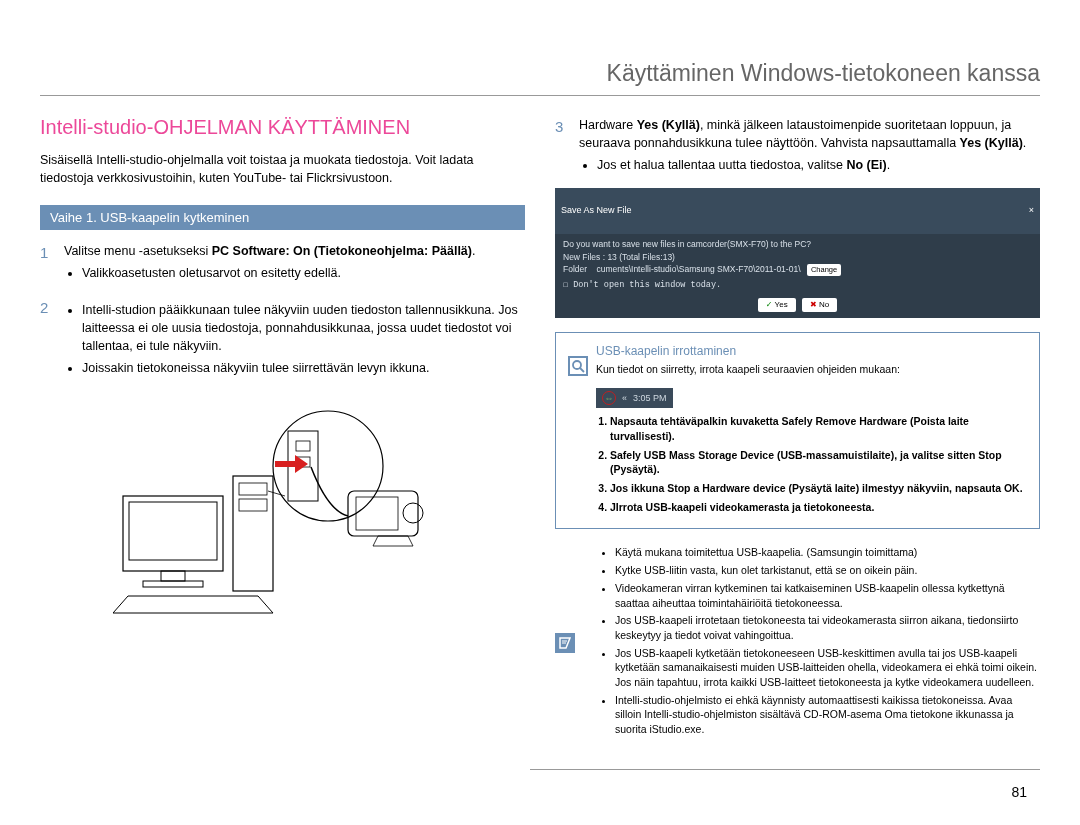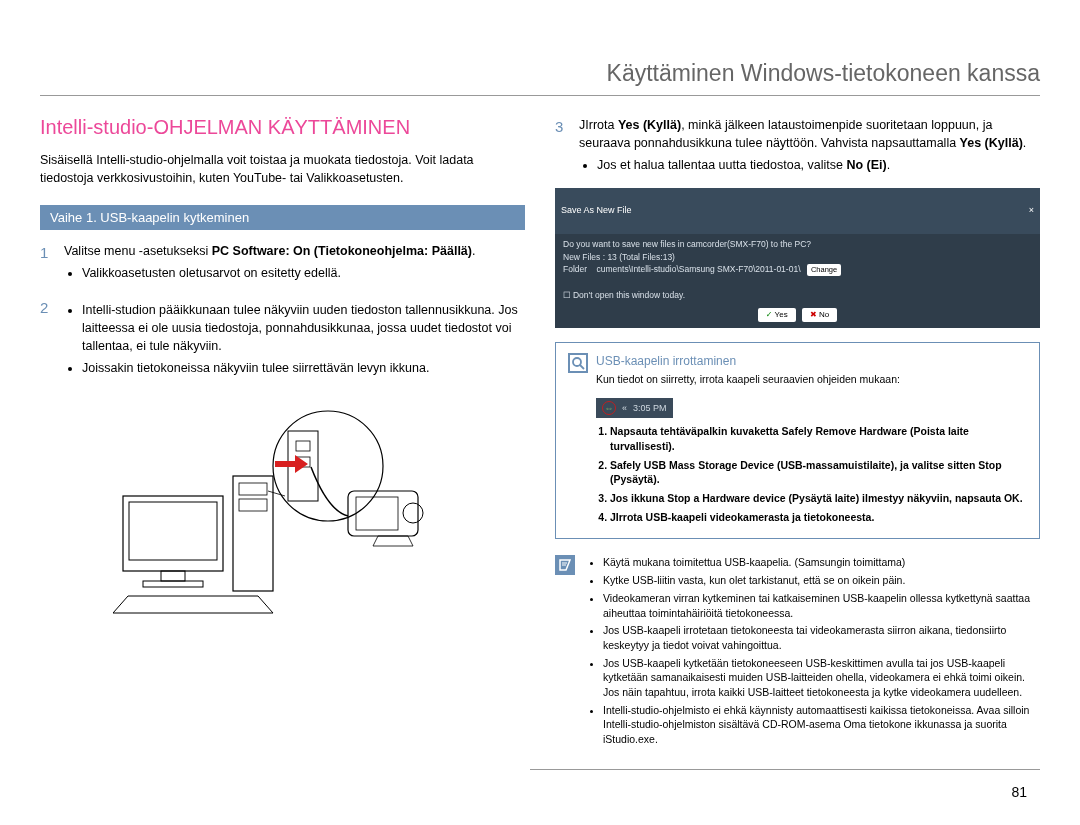--- a/index.html
+++ b/index.html
@@ -99,33 +99,33 @@
   .dialog-btn.no::before { content: "✖ "; color: #c00; }
   .dialog-change {
     display: inline-block;
     background: #fff;
     color: #000;
     font-size: 7.5px;
     padding: 0 4px;
     border-radius: 2px;
     margin-left: 4px;
   }
-  .dialog-check { margin-top: 13px; }
+  .dialog-check { margin-top: 3px; font-family: Liberation Mono, monospace; }
   .dialog-check::before { content: "☐ "; }
 
   .info-box {
     border: 1px solid #6b8fb5;
     padding: 10px 12px;
     font-size: 11px;
     line-height: 1.4;
     margin-bottom: 16px;
   }
   .info-header {
     display: flex;
-    align-items: flex-start;
+    align-items: flex-end;
     gap: 8px;
     margin-bottom: 6px;
   }
   .info-icon {
     width: 20px; height: 20px;
     border: 2px solid #6b8fb5;
     color: #6b8fb5;
     display: flex; align-items: center; justify-content: center;
     font-size: 13px;
     flex: 0 0 20px;
@@ -155,23 +155,24 @@
   .info-box ol {
     margin-left: 28px;
     padding-left: 14px;
     font-size: 10.5px;
     font-weight: bold;
   }
   .info-box ol li { margin-bottom: 4px; }
 
   .notes {
     display: flex;
-    gap: 12px;
+    gap: 24px;
     font-size: 10.5px;
     line-height: 1.4;
+    align-items: center;
   }
   .notes-icon {
     width: 20px; height: 20px;
     border: 2px solid #6b8fb5;
     background: #6b8fb5;
     color: #fff;
     display: flex; align-items: center; justify-content: center;
     font-size: 12px;
     flex: 0 0 20px;
   }
@@ -193,21 +194,21 @@
   }
 </style>
 </head>
 <body>
 
 <div class="header">Käyttäminen Windows-tietokoneen kanssa</div>
 
 <div class="columns">
   <div class="col">
     <div class="section-title">Intelli-studio-OHJELMAN KÄYTTÄMINEN</div>
-    <div class="intro">Sisäisellä Intelli-studio-ohjelmalla voit toistaa ja muokata tiedostoja. Voit ladata tiedostoja verkkosivustoihin, kuten YouTube- tai Valikkoasetusten.</div>
+    <div class="intro">Sisäisellä Intelli-studio-ohjelmalla voit toistaa ja muokata tiedostoja. Voit ladata tiedostoja verkkosivustoihin, kuten YouTube- tai Flickrsivustoon.</div>
 
     <div class="step-header">Vaihe 1. USB-kaapelin kytkeminen</div>
 
     <div class="steps">
 
       <div class="step">
         <div class="step-num">1</div>
         <div class="step-body">
           <span>Valitse menu -asetukseksi </span><b>PC Software: On (Tietokoneohjelma: Päällä)</b><span>.</span>
           <ul>
@@ -260,21 +261,21 @@
     </div>
 
   </div>
 
   <div class="col">
 
     <div class="steps">
       <div class="step">
         <div class="step-num">3</div>
         <div class="step-body">
-          <span>JIrrota </span><b>Yes (Kyllä)</b><span>, minkä jälkeen lataustoimenpide suoritetaan loppuun, ja seuraava ponnahdusikkuna tulee näyttöön. Vahvista napsauttamalla </span><b>Yes (Kyllä)</b><span>.</span>
+          <span>Hardware </span><b>Yes (Kyllä)</b><span>, minkä jälkeen lataustoimenpide suoritetaan loppuun, ja seuraava ponnahdusikkuna tulee näyttöön. Vahvista napsauttamalla </span><b>Yes (Kyllä)</b><span>.</span>
           <ul>
             <li>
               <span>Jos et halua tallentaa uutta tiedostoa, valitse </span><b>No (Ei)</b><span>.</span>
             </li>
           </ul>
         </div>
       </div>
     </div>
 
     <div class="dialog-img">

